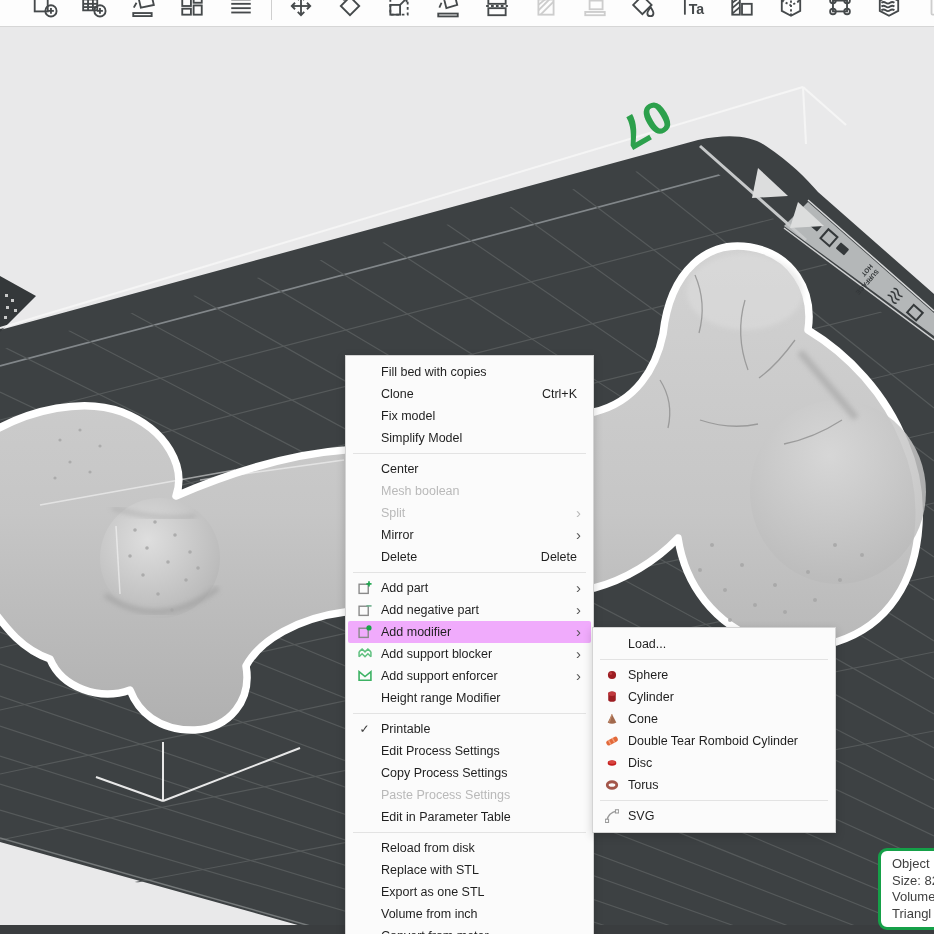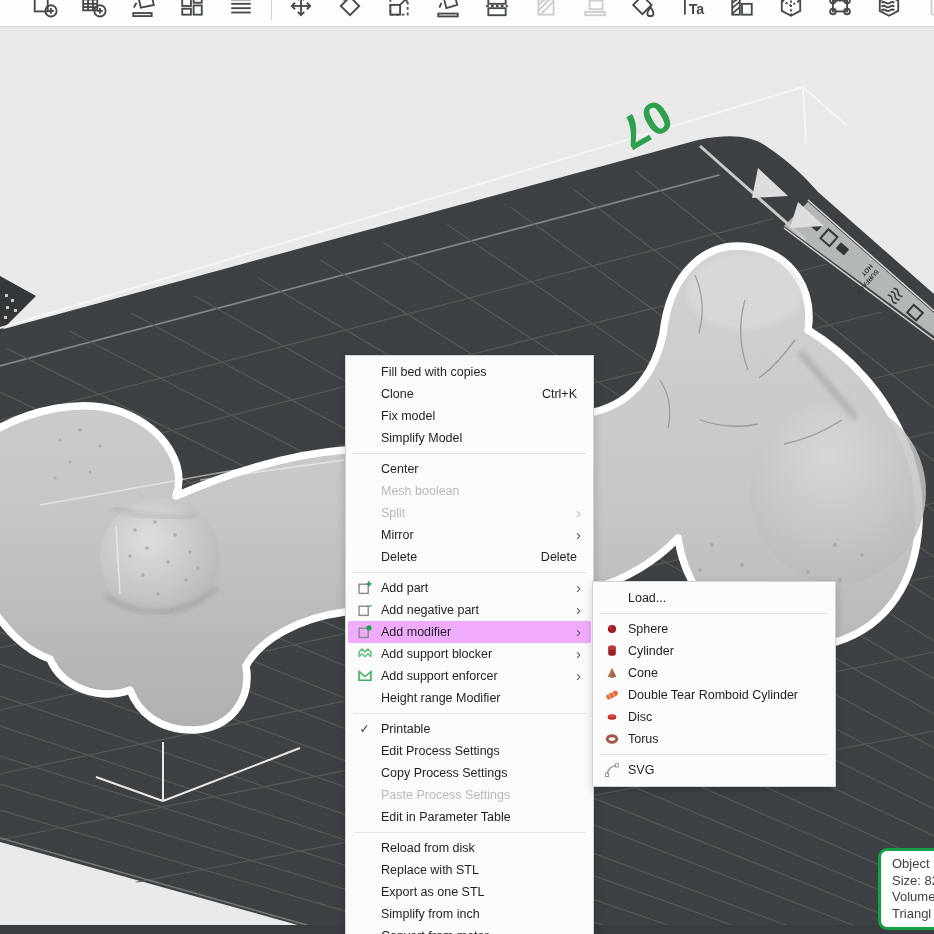--- a/index.html
+++ b/index.html
@@ -11,21 +11,21 @@
   .tb-cell{width:30px;height:27px;overflow:hidden;position:relative;margin-right:19px;flex:0 0 auto;cursor:pointer;}
   .tb-cell svg{position:absolute;left:2px;top:-7px;}
   .tb-sep{width:1px;height:20px;background:#cfcfcf;margin:0 14px 0 -4px;flex:0 0 auto;}
   .tb-ic{stroke:#45494b;fill:none;stroke-width:1.7;}
   .tb-cell.dis .tb-ic{stroke:#cdcdcd;}
   .tb-cell.dis text{fill:#cdcdcd;}
   
   .menu{position:absolute;background:#fbfbfb;border:1px solid #d4d4d4;
     box-shadow:0 3px 9px rgba(0,0,0,.18);padding:5px 0;box-sizing:border-box;font-size:12.5px;color:#1f1f1f;}
   #context-menu{left:345px;top:355px;width:249px;height:600px;z-index:5;}
-  #sub-menu{left:592px;top:581px;width:244px;z-index:6;}
+  #sub-menu{left:592px;top:627px;width:244px;z-index:6;}
   .mi{height:22px;display:flex;align-items:center;position:relative;margin:0 2px;cursor:pointer;}
   .mi.hl{background:#f0abfc;border-radius:2px;}
   .mi .ic{width:33px;flex:0 0 auto;display:flex;justify-content:center;align-items:center;}
   .mi .lbl{flex:1 1 auto;white-space:nowrap;}
   .mi .sc{margin-right:14px;white-space:nowrap;}
   .mi .arr{margin-right:10px;color:#555;font-size:15px;line-height:1;margin-top:-2px;}
   .mi.dis .lbl,.mi.dis .arr,.mi.dis .sc{color:#b9b9b9;}
   .msep{height:1px;background:#e3e3e3;margin:4px 7px;}
   .chk{color:#3c3c3c;font-size:12px;}
   
@@ -546,21 +546,21 @@
   <div class="mi">
       <span class="ic"></span>
       <span class="lbl">Replace with STL</span>
     </div>
   <div class="mi">
       <span class="ic"></span>
       <span class="lbl">Export as one STL</span>
     </div>
   <div class="mi">
       <span class="ic"></span>
-      <span class="lbl">Simplify from inch</span>
+      <span class="lbl">Volume from inch</span>
     </div>
   <div class="mi">
       <span class="ic"></span>
       <span class="lbl">Convert from meter</span>
     </div>
 </div>
 
 <div id="sub-menu" class="menu">
   <div class="mi">
       <span class="ic"></span>

